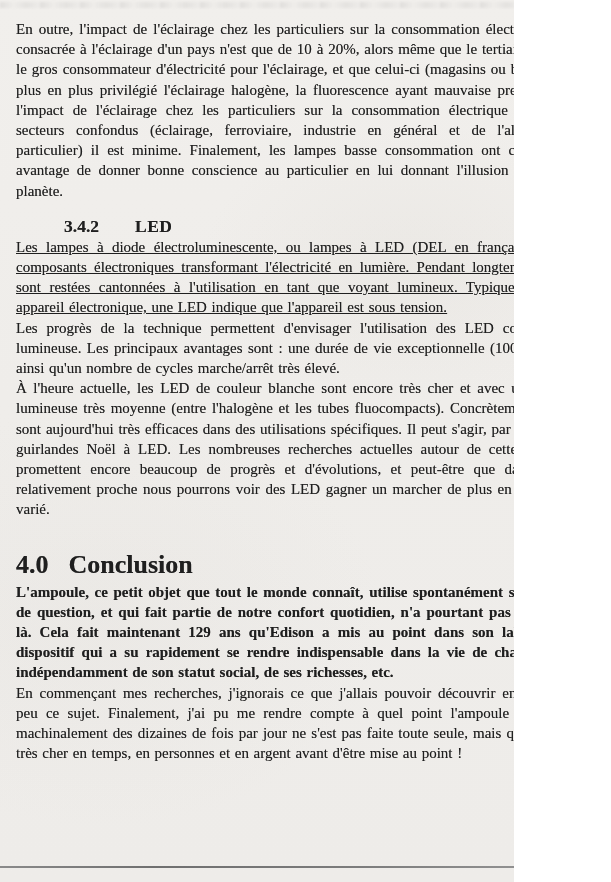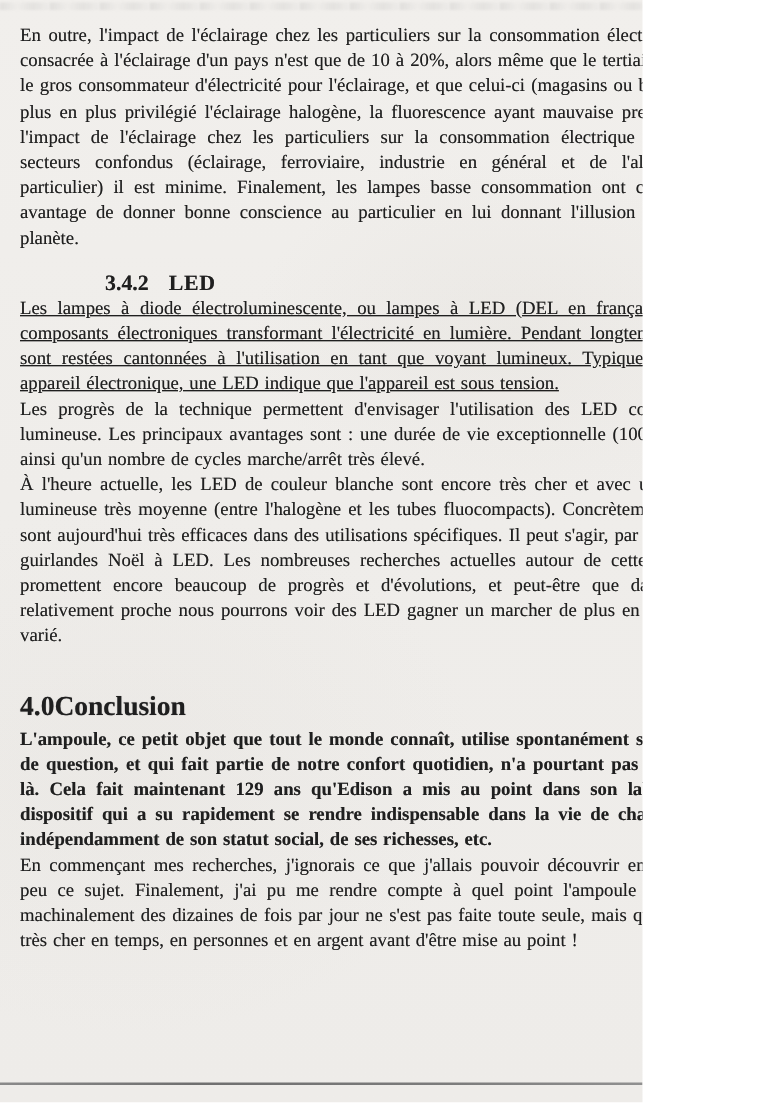--- a/index.html
+++ b/index.html
@@ -57,33 +57,33 @@
   .mt-p5   { margin-top: 12px; }
 
   .heading-sub {
     display: flex;
     align-items: baseline;
     font-weight: bold;
     font-size: 17.5px;
     line-height: 22px;
     text-shadow: 0 0 0.5px rgba(25,25,25,0.6);
   }
-  .heading-sub .h-number { margin-left: 68px; text-align: right; }
-  .heading-sub .h-title  { margin-left: 16px; letter-spacing: 0.5px; }
+  .heading-sub .h-number { margin-left: 48px; text-align: right; }
+  .heading-sub .h-title  { margin-left: 36px; letter-spacing: 0.5px; }
 
   .heading-main {
     display: flex;
     align-items: center;
     font-weight: bold;
-    font-size: 22px;
+    font-size: 26px;
     line-height: 34px;
     text-shadow: 0 0 0.6px rgba(20,20,20,0.6);
   }
   .heading-main .h-number { margin-left: 0; }
-  .heading-main .h-title  { }
+  .heading-main .h-title  { margin-left: 20px; }
 
   .bottom-rule {
     position: absolute;
     top: 866px;
     left: 0;
     width: 100%;
     height: 2px;
     background: linear-gradient(90deg, #8a8a8a 0%, #6f6f6f 30%, #7c7c7c 70%, #909090 100%);
   }
 </style>

